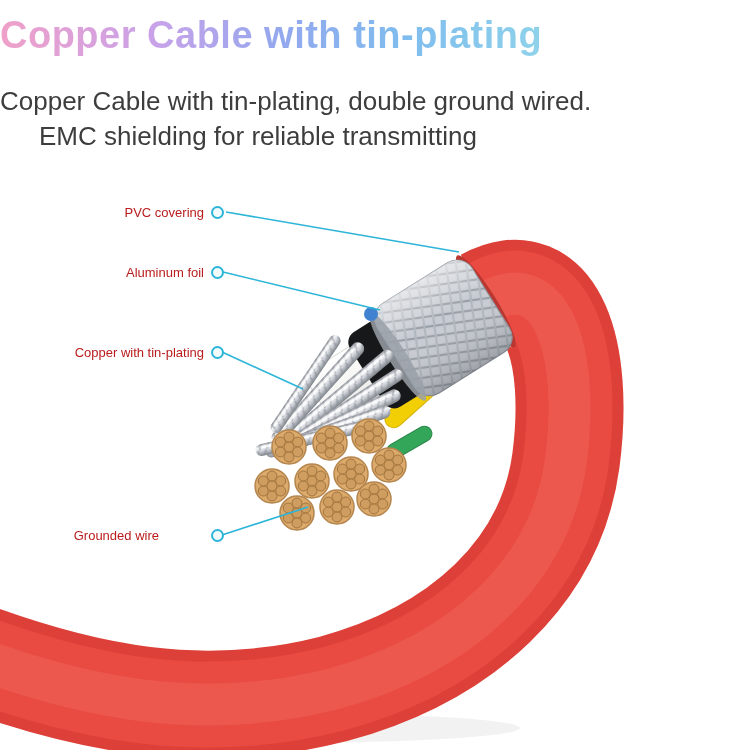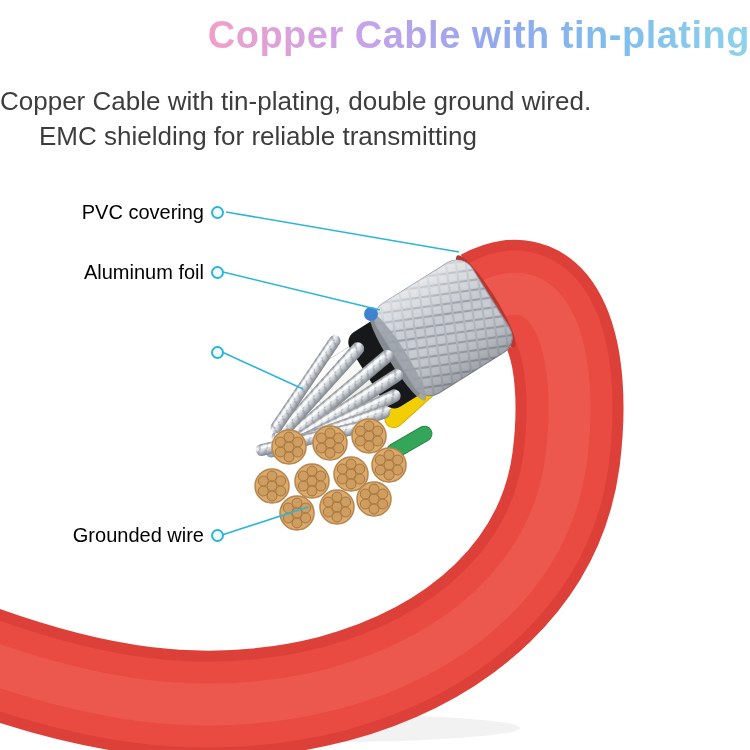--- a/index.html
+++ b/index.html
@@ -1,30 +1,30 @@
 <!DOCTYPE html>
 <html><head>
 <meta charset="utf-8">
 <style>
   html,body{margin:0;padding:0;}
   body{width:750px;height:750px;background:#ffffff;overflow:hidden;
        font-family:"Liberation Sans",sans-serif;}
   .stage{position:relative;width:750px;height:750px;}
 
-  .title-wrap{position:absolute;top:14px;left:0;width:750px;margin:0;text-align:right;}
+  .title-wrap{position:absolute;top:14px;left:0;width:750px;margin:0;text-align:left;}
   .title-text{display:inline-block;font-size:38px;font-weight:bold;letter-spacing:0.5px;
     background:linear-gradient(90deg,#f0a0c8 0%,#c9a2e9 28%,#93a8ee 52%,#7fbdee 75%,#8ed2ea 100%);
     -webkit-background-clip:text;background-clip:text;color:transparent;}
 
   .sub{position:absolute;left:0;width:750px;text-align:left;font-size:26px;color:#3d3d3d;}
   .sub1{top:86px;}
   .sub2{top:121px;padding-left:39px;}
 
   .callout{position:absolute;display:flex;align-items:center;height:24px;right:526px;}
-  .callout .txt{font-size:20px;color:#000000;white-space:nowrap;}
+  .callout .txt{font-size:13px;color:#b91c1c;white-space:nowrap;}
   .callout .dot{width:9px;height:9px;border:2px solid #2cb5d8;border-radius:50%;
     background:#f2fbfd;margin-left:7px;box-sizing:content-box;flex:0 0 auto;}
 
   svg.illus{position:absolute;top:0;left:0;}
 </style>
 </head>
 <body>
 
 <div class="stage">
 
@@ -147,20 +147,21 @@
 
   <div class="callout" style="top:200px;">
     <span class="txt">PVC covering</span>
     <span class="dot"></span>
   </div>
   <div class="callout" style="top:260px;align-items:center;">
     <span class="txt">Aluminum foil</span>
     <span class="dot"></span>
   </div>
   <div class="callout" style="top:340px;">
+    <span class="txt">Copper with tin-plating</span>
     <span class="dot"></span>
   </div>
-  <div class="callout" style="top:523px;">
+  <div class="callout" style="top:523px;gap:45px;">
     <span class="txt">Grounded wire</span>
     <span class="dot"></span>
   </div>
 
 </div>
 
 </body></html>

